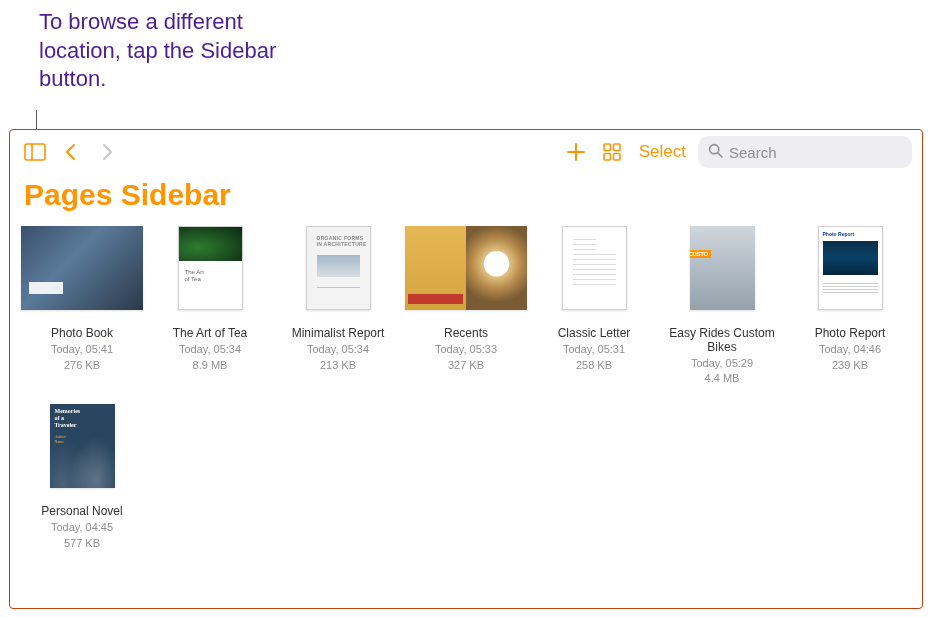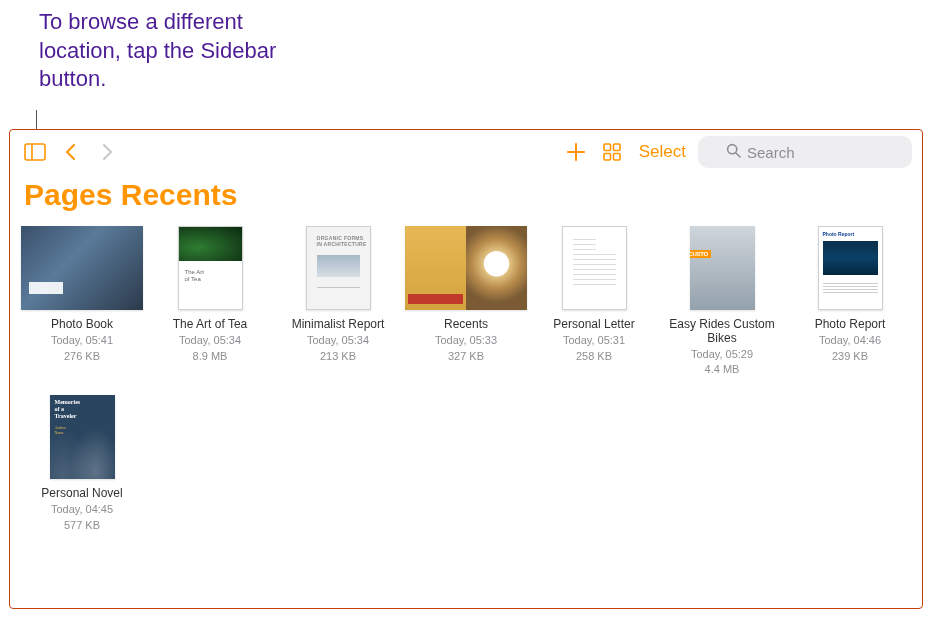--- a/index.html
+++ b/index.html
@@ -63,21 +63,21 @@
       margin: 0 12px 0 6px;
       cursor: pointer;
     }
     .search-field {
       display: flex;
       align-items: center;
       background: #eeeef0;
       border-radius: 10px;
       height: 32px;
       width: 214px;
-      padding: 0 28px;
+      padding: 0 10px;
       color: #8e8e93;
     }
     .search-field input {
       border: none;
       background: transparent;
       outline: none;
       font-size: 15px;
       margin-left: 6px;
       color: #333;
       width: 100%;
@@ -112,21 +112,21 @@
       position: relative;
       overflow: hidden;
       display: flex;
       flex-direction: column;
     }
     .thumb.wide { width: 122px; height: 84px; }
     .doc-name {
       font-size: 12px;
       color: #333;
       text-align: center;
-      margin-top: 8px;
+      margin-top: 17px;
       line-height: 1.15;
       max-width: 110px;
     }
     .doc-meta {
       font-size: 11px;
       color: #8e8e93;
       text-align: center;
       margin-top: 2px;
       line-height: 1.25;
     }
@@ -217,21 +217,21 @@
       <span>
         <svg width="15" height="15" viewBox="0 0 15 15" fill="none" stroke="#8e8e93" stroke-width="1.6">
           <circle cx="6.2" cy="6.2" r="4.6"></circle>
           <line x1="10" y1="10" x2="14" y2="14" stroke-linecap="round"></line>
         </svg>
       </span>
       <input type="text" placeholder="Search" style="">
     </div>
   </div>
 
-  <div class="title">Pages Recents</div>
+  <div class="title">Pages Sidebar</div>
 
   <div class="grid" id="grid">
       <div class="doc">
         <div class="thumb wide t-photobook"></div>
         <div class="doc-name">Photo Book</div>
         <div class="doc-meta">Today, 05:41</div>
         <div class="doc-meta">276 KB</div>
       </div>
       <div class="doc">
         <div class="thumb t-tea">
@@ -271,21 +271,21 @@
           <div class="ln" style="top:17px;left:10px;right:30px"></div>
           <div class="ln" style="top:22px;left:10px;right:30px"></div>
           <div class="ln" style="top:27px;left:10px;right:10px"></div>
           <div class="ln" style="top:32px;left:10px;right:10px"></div>
           <div class="ln" style="top:37px;left:10px;right:10px"></div>
           <div class="ln" style="top:42px;left:10px;right:10px"></div>
           <div class="ln" style="top:47px;left:10px;right:10px"></div>
           <div class="ln" style="top:52px;left:10px;right:10px"></div>
           <div class="ln" style="top:57px;left:10px;right:10px"></div>
         </div>
-        <div class="doc-name">Personal Letter</div>
+        <div class="doc-name">Classic Letter</div>
         <div class="doc-meta">Today, 05:31</div>
         <div class="doc-meta">258 KB</div>
       </div>
       <div class="doc">
         <div class="thumb t-bikes">
           <div class="photo"></div>
           <div class="badge">CUSTO</div>
         </div>
         <div class="doc-name">Easy Rides Custom Bikes</div>
         <div class="doc-meta">Today, 05:29</div>

